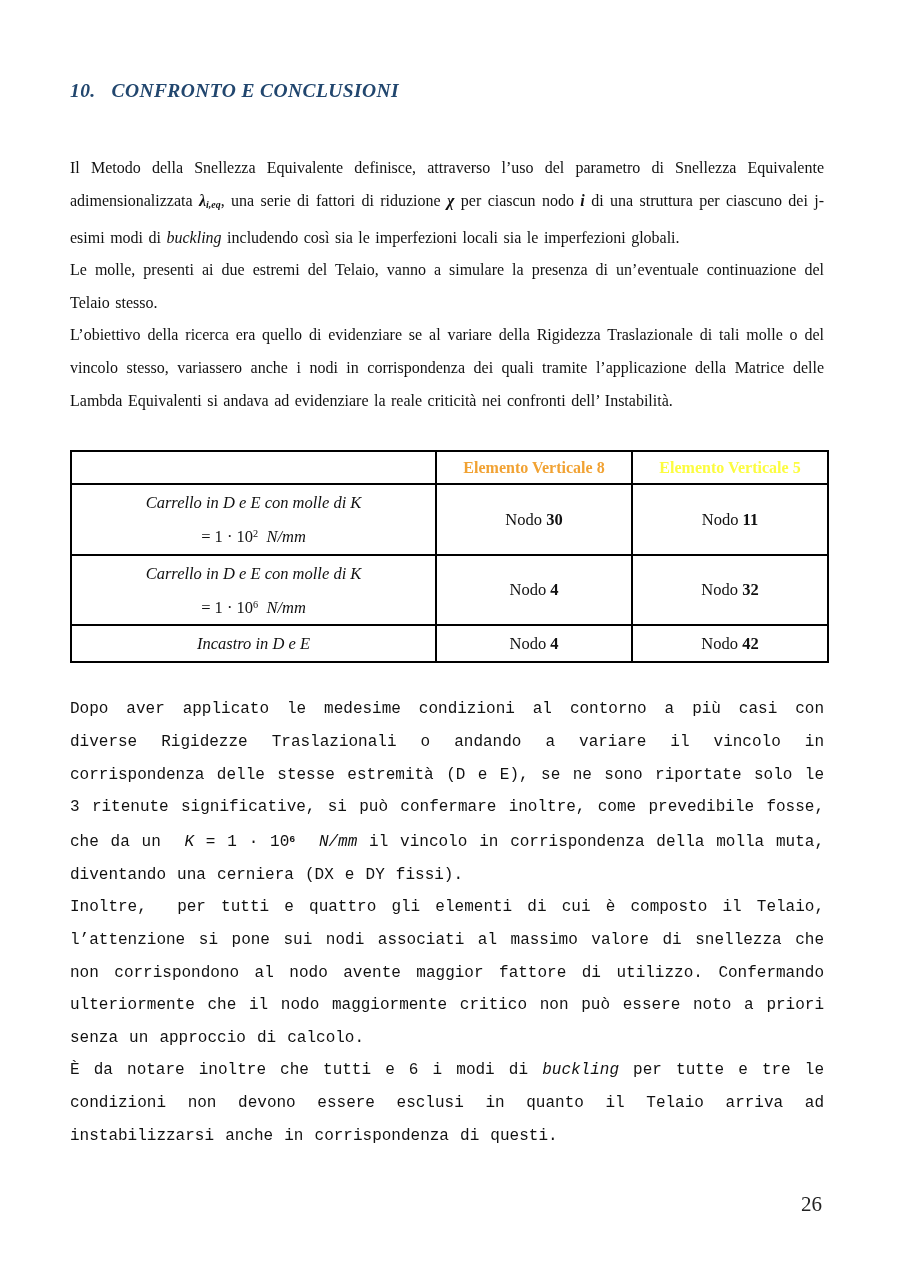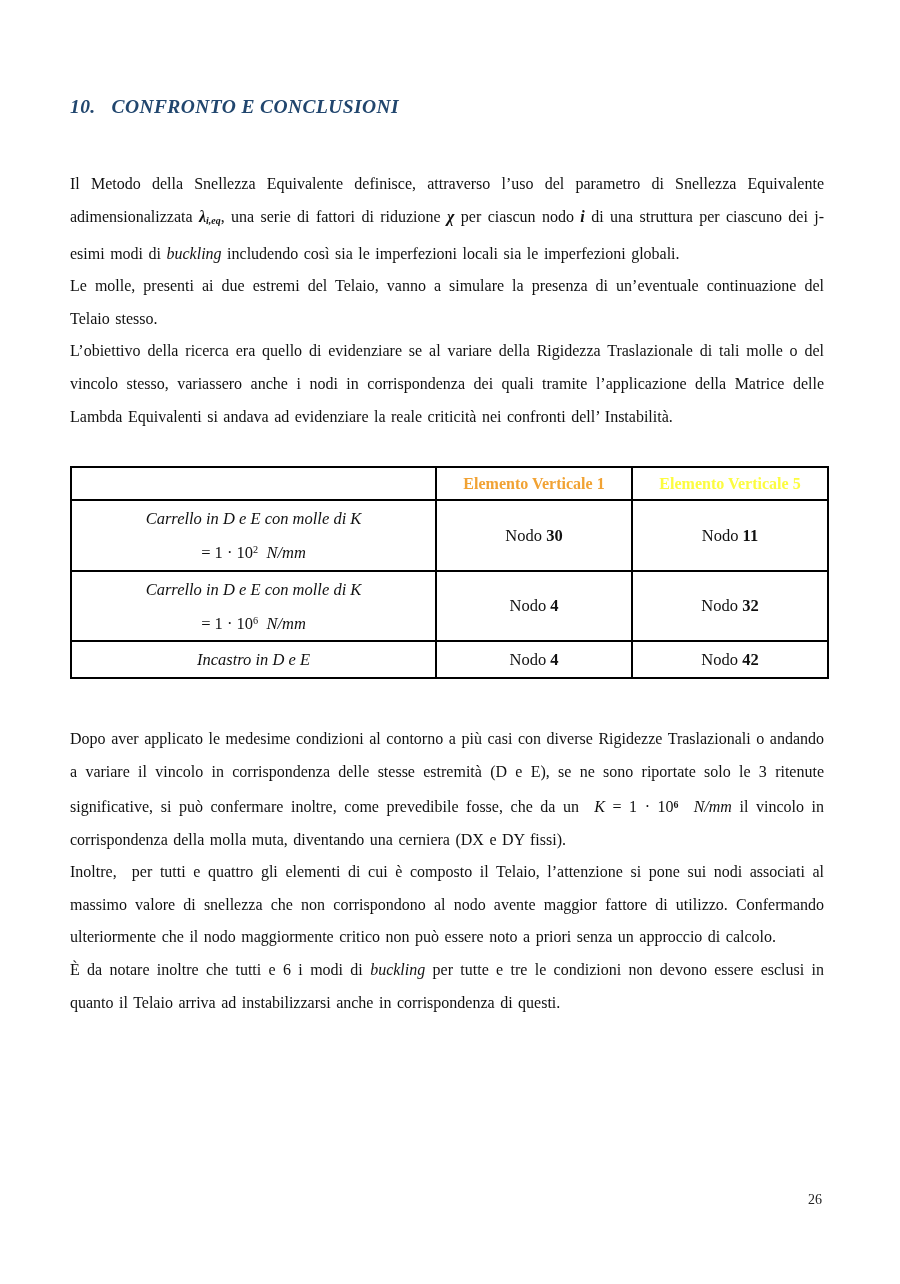--- a/index.html
+++ b/index.html
@@ -10,21 +10,21 @@
     height: 1284px;
     background: #ffffff;
     font-family: "Liberation Serif", serif;
     color: #111111;
     margin: 0 auto;
     overflow: hidden;
   }
   .content {
     position: absolute;
     left: 70px;
-    top: 96px;
+    top: 80px;
     width: 754px;
   }
   h1.section-heading {
     font-family: "Liberation Serif", serif;
     font-size: 19.5px;
     font-weight: 700;
     font-style: italic;
     color: #21466e;
     letter-spacing: 0.4px;
     margin-bottom: 50px;
@@ -70,26 +70,26 @@
   }
   .hdr-orange { color: #f1a233; }
   .hdr-yellow { color: #fcfc3f; }
   tr.row-tall td { height: 67px; }
   tr.row-short td { height: 37px; }
   .cond-line { line-height: 31px; }
   .cell-math { font-style: italic; }
   .cell-math-roman { font-style: normal; }
   .cell-exp { font-size: 0.62em; vertical-align: 0.45em; }
   .nodo-num { font-weight: 700; }
-  .after-table { margin-top: 44px; }
+  .after-table { margin-top: 30px; font-family: Liberation Mono, monospace; }
   .page-number {
     position: absolute;
     top: 1192px;
     right: 78px;
-    font-size: 14px;
+    font-size: 21px;
     color: #222;
   }
 </style>
 </head>
 <body>
 
 <div class="page">
   <div class="content">
 
     <h1 class="section-heading"><span class="hnum">10.</span><span>CONFRONTO E CONCLUSIONI</span></h1>
@@ -105,21 +105,21 @@
 
     <table class="results">
       <colgroup>
           <col class="c1">
           <col class="c2">
           <col class="c3">
         </colgroup>
       <thead>
         <tr>
           <th></th>
-          <th class="hdr-orange">Elemento Verticale 1</th>
+          <th class="hdr-orange">Elemento Verticale 8</th>
           <th class="hdr-yellow">Elemento Verticale 5</th>
         </tr>
       </thead>
       <tbody>
         <tr class="row-tall">
           <td>
             <div class="cond-line"><span class="cell-math">Carrello in D e E con molle di K</span></div>
             <div class="cond-line"><span class="cell-math-roman">= 1 · 10</span><span class="cell-exp">2</span><span class="cell-math">&nbsp; N/mm</span></div>
           </td>
           <td><span>Nodo </span><span class="nodo-num">30</span></td>

